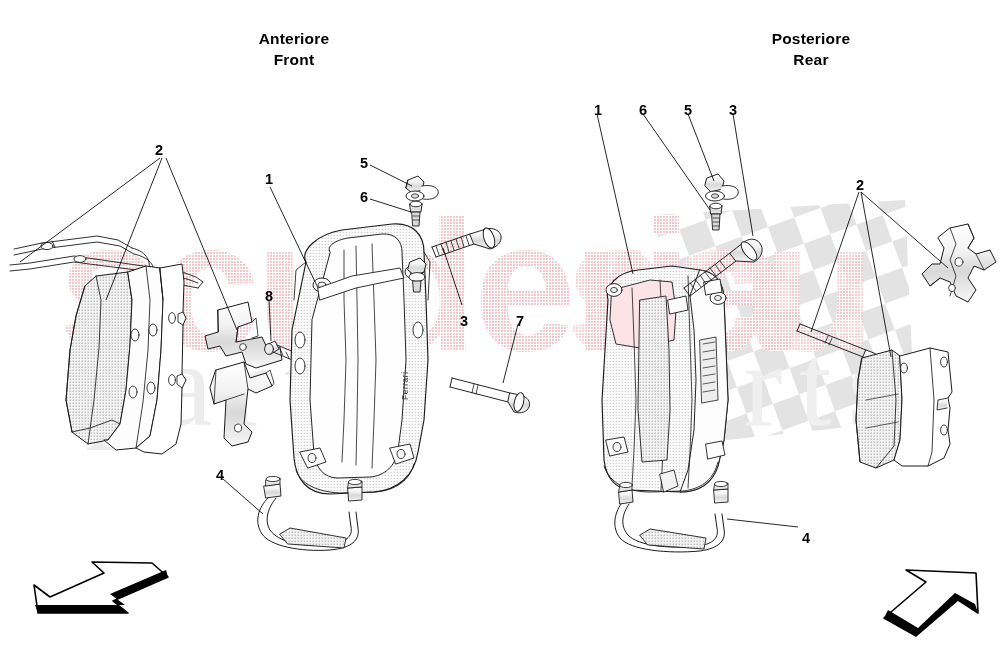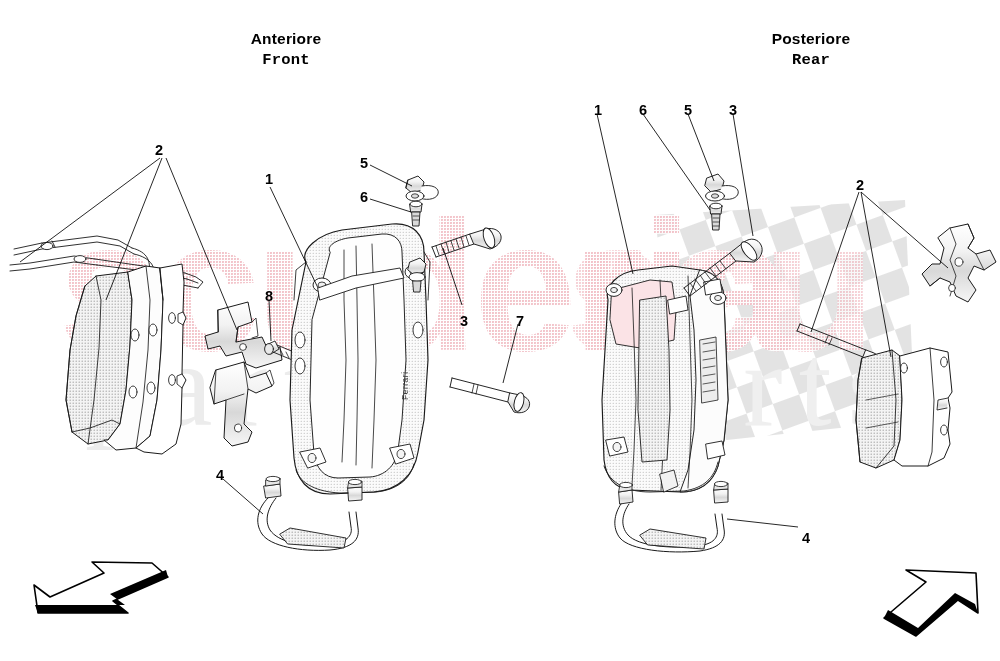--- a/index.html
+++ b/index.html
@@ -16,36 +16,36 @@
     width: 1000px;
     height: 661px;
     background: #ffffff;
     overflow: hidden;
   }
   .panel {
     position: absolute;
     top: 0;
     height: 661px;
   }
-  #panel-front { left: 8px; width: 500px; padding-left: 36px; }
+  #panel-front { left: 16px; width: 500px; padding-left: 36px; }
   #panel-rear  { left: 516px; width: 500px; }
 
   .panel-title {
     position: absolute;
     width: 100%;
     text-align: center;
     font-weight: bold;
     font-size: 15.5px;
     color: #000000;
     letter-spacing: 0.2px;
     line-height: 1.35;
     user-select: none;
   }
   .panel-title .t-it { display: block; }
-  .panel-title .t-en { display: block; font-family: Liberation Mono, monospace; }
+  .panel-title .t-en { display: block; }
   #title-front { top: 29px; left: 0; }
   #title-rear  { top: 29px; left: 0; }
 
   .layer {
     position: absolute;
     left: 0; top: 0;
     width: 1000px;
     height: 661px;
     pointer-events: none;
   }

